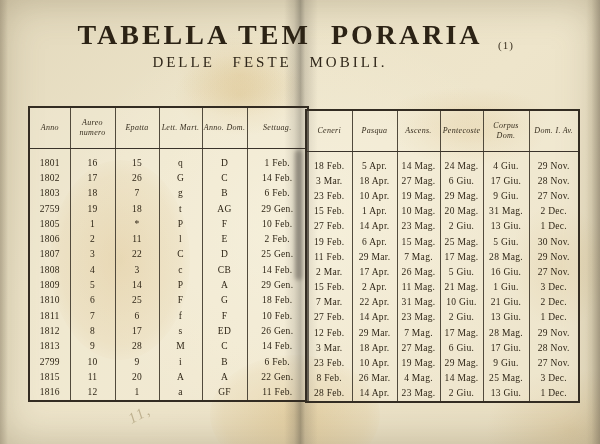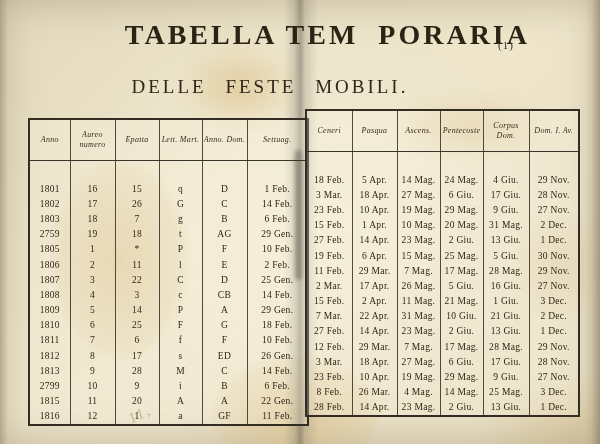--- a/index.html
+++ b/index.html
@@ -27,36 +27,36 @@
     background:radial-gradient(ellipse at center, rgba(200,158,80,0.20), transparent 72%);}
   .gutter{position:absolute;left:284px;top:0;width:34px;height:444px;pointer-events:none;
     background:linear-gradient(90deg, transparent 0%, rgba(120,112,96,0.25) 30%,
       rgba(85,80,68,0.45) 48%, rgba(140,132,115,0.30) 62%, transparent 100%);}
   .gutter-streak{position:absolute;left:295px;top:150px;width:7px;height:130px;border-radius:4px;
     background:rgba(45,40,32,0.55);filter:blur(2px);pointer-events:none;}
   .edge-left{position:absolute;left:0;top:0;width:8px;height:444px;pointer-events:none;
     background:linear-gradient(90deg, rgba(130,118,95,0.40), transparent);}
   .edge-right{position:absolute;right:0;top:0;width:14px;height:444px;pointer-events:none;
     background:linear-gradient(270deg, rgba(115,104,85,0.50), rgba(160,148,120,0.2) 60%, transparent);}
-  .title-row{position:absolute;top:19px;left:30px;width:500px;display:flex;justify-content:flex-end;
+  .title-row{position:absolute;top:19px;left:30px;width:500px;display:flex;justify-content:center;
     gap:20px;font-weight:bold;font-size:28px;letter-spacing:3px;white-space:nowrap;}
   .page-marker{position:absolute;left:498px;top:39px;font-size:11px;letter-spacing:1px;color:#3a3020;}
-  .subtitle{position:absolute;top:76px;left:60px;width:420px;text-align:center;
-    font-size:19px;letter-spacing:3px;word-spacing:11px;color:#30271a;}
+  .subtitle{position:absolute;top:54px;left:60px;width:420px;text-align:center;
+    font-size:15px;letter-spacing:3px;word-spacing:11px;color:#30271a;}
   table{position:absolute;border-collapse:collapse;table-layout:fixed;
     border:2px solid #332c22;background:rgba(252,248,232,0.25);}
-  .ltable{left:28px;top:118px;width:279px;height:296px;}
+  .ltable{left:28px;top:106px;width:279px;height:296px;}
   .rtable{left:305px;top:109px;width:273px;height:224px;}
   th{font-style:italic;font-weight:normal;font-size:8px;letter-spacing:0.3px;
     height:36px;vertical-align:middle;text-align:center;padding:2px 1px;
     border-bottom:1.5px solid #3a332a;color:#352c1d;line-height:1.25;}
   td{font-size:9.5px;text-align:center;height:15.2px;padding:0 2px;
     letter-spacing:0.3px;color:#2e2516;white-space:nowrap;}
   th + th, td + td{border-left:1px solid #514a3c;}
-  tbody tr:first-child td{padding-top:20px;}
+  tbody tr:first-child td{padding-top:6px;}
   .hand-mark{position:absolute;left:128px;top:406px;font-size:15px;font-style:italic;
     color:rgba(125,105,60,0.40);transform:rotate(-28deg);letter-spacing:2px;}
 </style>
 </head>
 <body>
 
 <div class="book">
   <div class="stain stain-left"></div>
   <div class="stain stain-bottom"></div>
   <div class="stain stain-subtitle"></div>

